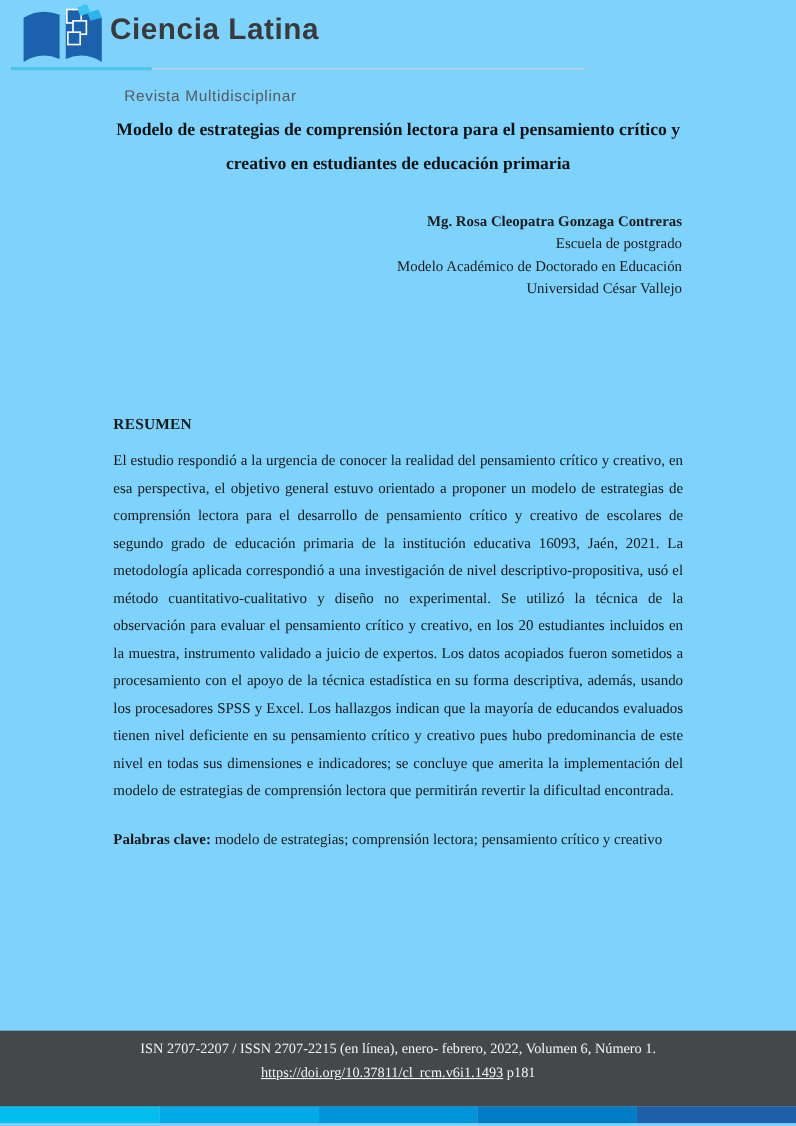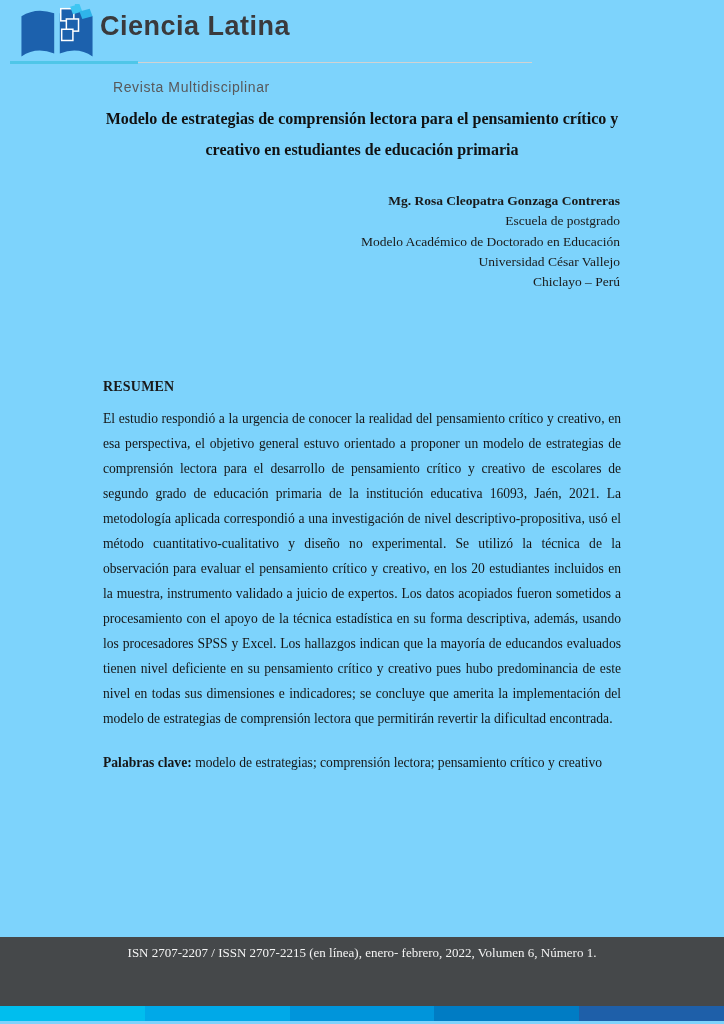--- a/index.html
+++ b/index.html
@@ -82,32 +82,33 @@
     <div class="rule-gray"></div>
   </div>
 
   <h1 class="title">Modelo de estrategias de comprensión lectora para el pensamiento crítico y creativo en estudiantes de educación primaria</h1>
 
   <div class="author">
     <div class="name">Mg. Rosa Cleopatra Gonzaga Contreras</div>
     <div>Escuela de postgrado</div>
     <div>Modelo Académico de Doctorado en Educación</div>
     <div>Universidad César Vallejo</div>
-    <div>Chiclayo – Perú</div>
   </div>
 
   <div class="main">
     <p class="abstract-heading">RESUMEN</p>
     <p class="abstract-text">El estudio respondió a la urgencia de conocer la realidad del pensamiento crítico y creativo, en esa perspectiva, el objetivo general estuvo orientado a proponer un modelo de estrategias de comprensión lectora para el desarrollo de pensamiento crítico y creativo de escolares de segundo grado de educación primaria de la institución educativa 16093, Jaén, 2021. La metodología aplicada correspondió a una investigación de nivel descriptivo-propositiva, usó el método cuantitativo-cualitativo y diseño no experimental. Se utilizó la técnica de la observación para evaluar el pensamiento crítico y creativo, en los 20 estudiantes incluidos en la muestra, instrumento validado a juicio de expertos. Los datos acopiados fueron sometidos a procesamiento con el apoyo de la técnica estadística en su forma descriptiva, además, usando los procesadores SPSS y Excel. Los hallazgos indican que la mayoría de educandos evaluados tienen nivel deficiente en su pensamiento crítico y creativo pues hubo predominancia de este nivel en todas sus dimensiones e indicadores; se concluye que amerita la implementación del modelo de estrategias de comprensión lectora que permitirán revertir la dificultad encontrada.</p>
     <p class="keywords"><span class="kw-label">Palabras clave:</span>
       <span>modelo de estrategias; comprensión lectora; pensamiento crítico y creativo</span></p>
   </div>
 
   <div class="footer-bar">
     <div>ISN 2707-2207 / ISSN 2707-2215 (en línea), enero- febrero, 2022, Volumen 6, Número 1.</div>
+    <div><a href="#">https://doi.org/10.37811/cl_rcm.v6i1.1493</a>
+      <span>p181</span></div>
   </div>
   <div class="strip">
       <div class="strip-seg" style="background: rgb(0, 190, 238);"></div>
       <div class="strip-seg" style="background: rgb(0, 169, 232);"></div>
       <div class="strip-seg" style="background: rgb(0, 149, 219);"></div>
       <div class="strip-seg" style="background: rgb(0, 124, 196);"></div>
       <div class="strip-seg" style="background: rgb(30, 95, 169);"></div>
     </div>
 
 </div>

